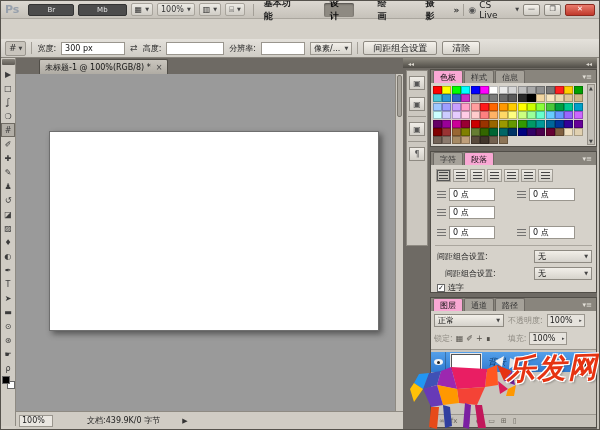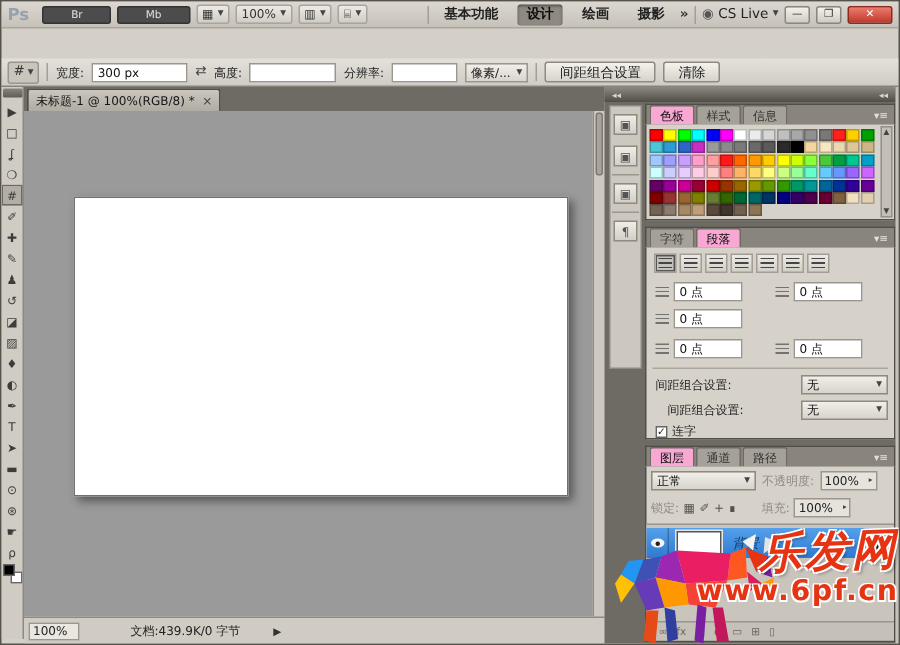--- a/index.html
+++ b/index.html
@@ -35,21 +35,21 @@
   .toolbar{position:absolute;left:0;top:57px;bottom:3px;width:15px;background:#d0ccc4;border-right:1px solid #8e8a82;display:flex;flex-direction:column;align-items:center;padding-top:1px}
   .tool-head{width:13px;height:6px;background:linear-gradient(#8a867e,#5f5b55);margin-bottom:2px;border-radius:1px}
   .tool{width:14px;height:14px;display:flex;align-items:center;justify-content:center;font-size:8px;color:#3c3c3c}
   .tool.selected{background:#b2aea6;box-shadow:inset 0 0 0 1px #6e6a62}
   .tool-colors{position:relative;width:13px;height:13px;margin-top:1px}
   .fg-chip{position:absolute;left:0;top:0;width:8px;height:8px;background:#000;border:1px solid #666}
   .bg-chip{position:absolute;right:0;bottom:0;width:8px;height:8px;background:#fff;border:1px solid #666}
   
   .docarea{position:absolute;left:15px;top:57px;right:196px;bottom:0}
   .tabbar{position:absolute;top:0;left:0;right:0;height:16px;background:#6e6a64;display:flex;align-items:flex-end}
-  .doctab{background:linear-gradient(#cac6be,#b0aca4);border:1px solid #514e48;border-bottom:none;height:15px;display:flex;align-items:center;font-size:8px;color:#161616;padding:0 5px;gap:5px;margin-left:2px;border-radius:2px 2px 0 0;white-space:nowrap}
+  .doctab{background:linear-gradient(#cac6be,#b0aca4);border:1px solid #514e48;border-bottom:none;height:15px;display:flex;align-items:center;font-size:8px;color:#161616;padding:0 5px;gap:5px;margin-left:23px;border-radius:2px 2px 0 0;white-space:nowrap}
   .doctab-close{font-size:8px;color:#444}
   .canvasarea{position:absolute;top:16px;left:0;right:8px;bottom:18px;background:#9a9a9a;overflow:hidden}
   .canvas-doc{position:absolute;left:33px;top:57px;width:330px;height:200px;background:#fff;border:1px solid #6f6f6f;box-shadow:3px 3px 6px rgba(0,0,0,.45)}
   .vscroll{position:absolute;top:16px;right:0;bottom:18px;width:8px;background:#cdc9c1;border-left:1px solid #8e8a82}
   .vthumb{position:absolute;top:1px;left:1px;width:5px;height:42px;background:#a8a49c;border:1px solid #7d7971;border-radius:2px}
   .statusbar{position:absolute;bottom:0;left:0;right:0;height:18px;background:#d0ccc4;border-top:1px solid #8e8a82;display:flex;align-items:center;gap:8px;padding:0 3px;font-size:8px;color:#222}
   .zoom-box{width:34px;height:12px;border:1px solid #9a968e;background:#eae7e1;display:flex;align-items:center;padding:0 2px}
   .doc-info{margin-left:26px}
   .status-arrow{font-size:7px;color:#333;margin-left:14px}
   
@@ -125,21 +125,21 @@
     <span class="tb-drop">
         <span>▥</span>
         <span class="caret">▼</span>
       </span>
     <span class="tb-drop">
         <span>⌸</span>
         <span class="caret">▼</span>
       </span>
     <span class="spacer"></span>
     <span class="vsep"></span>
-    <span id="workspaces" style="display:flex;gap:7px;">
+    <span id="workspaces" style="display:flex;gap:18px;">
         <div class="ws-btn">基本功能</div>
         <div class="ws-btn active">设计</div>
         <div class="ws-btn">绘画</div>
         <div class="ws-btn">摄影</div>
       </span>
     <span class="chev">»</span>
     <span class="vsep"></span>
     <span class="cslive">
         <span class="cs-dot">◉</span>
         <span>CS Live</span>
@@ -508,17 +508,16 @@
       <polygon points="14,34 28,30 34,50 22,52" fill="#673ab7"></polygon>
       <polygon points="20,18 14,34 5,28 10,19" fill="#2196f3"></polygon>
       <polygon points="5,28 14,34 5,47 1,34" fill="#ffc107"></polygon>
       <polygon points="66,50 73,50 77,73 69,73" fill="#c2185b"></polygon>
       <polygon points="56,48 62,50 60,74 54,72" fill="#7b1fa2"></polygon>
       <polygon points="22,52 30,52 28,74 20,72" fill="#e64a19"></polygon>
       <polygon points="34,50 41,52 43,71 36,73" fill="#303f9f"></polygon>
     </svg>
     <div class="wm-text">
       <div class="wm-title">乐发网</div>
-      <div class="wm-url">www.6pf.cn</div>
     </div>
   </div>
 
 </div>
 
 </body></html>

